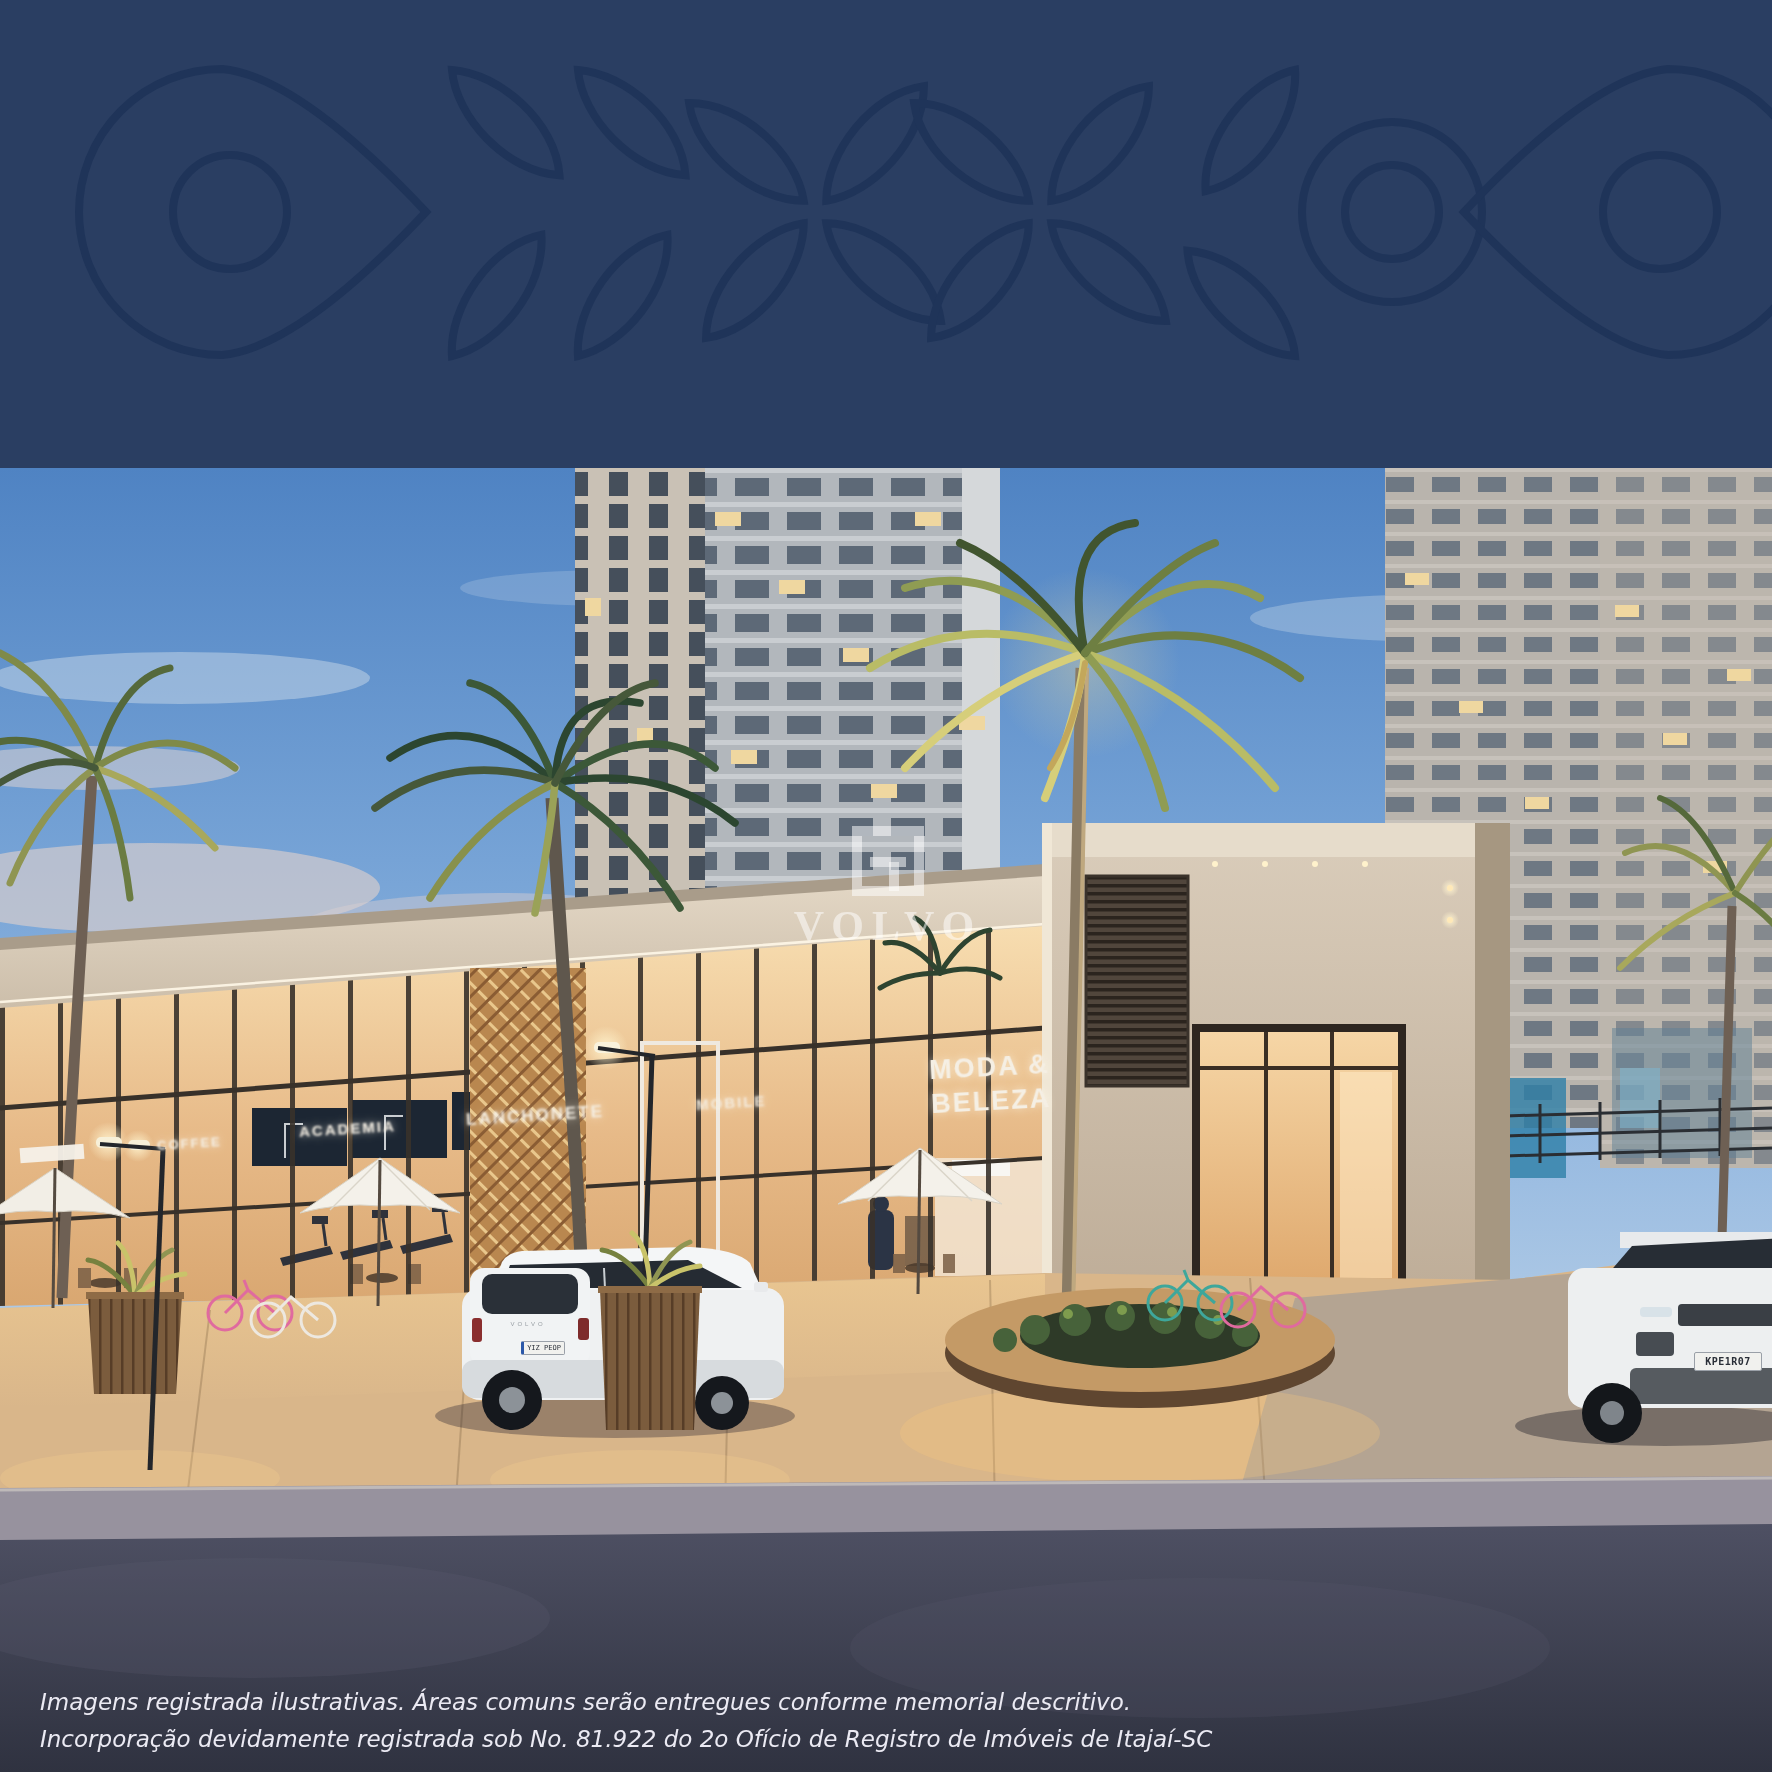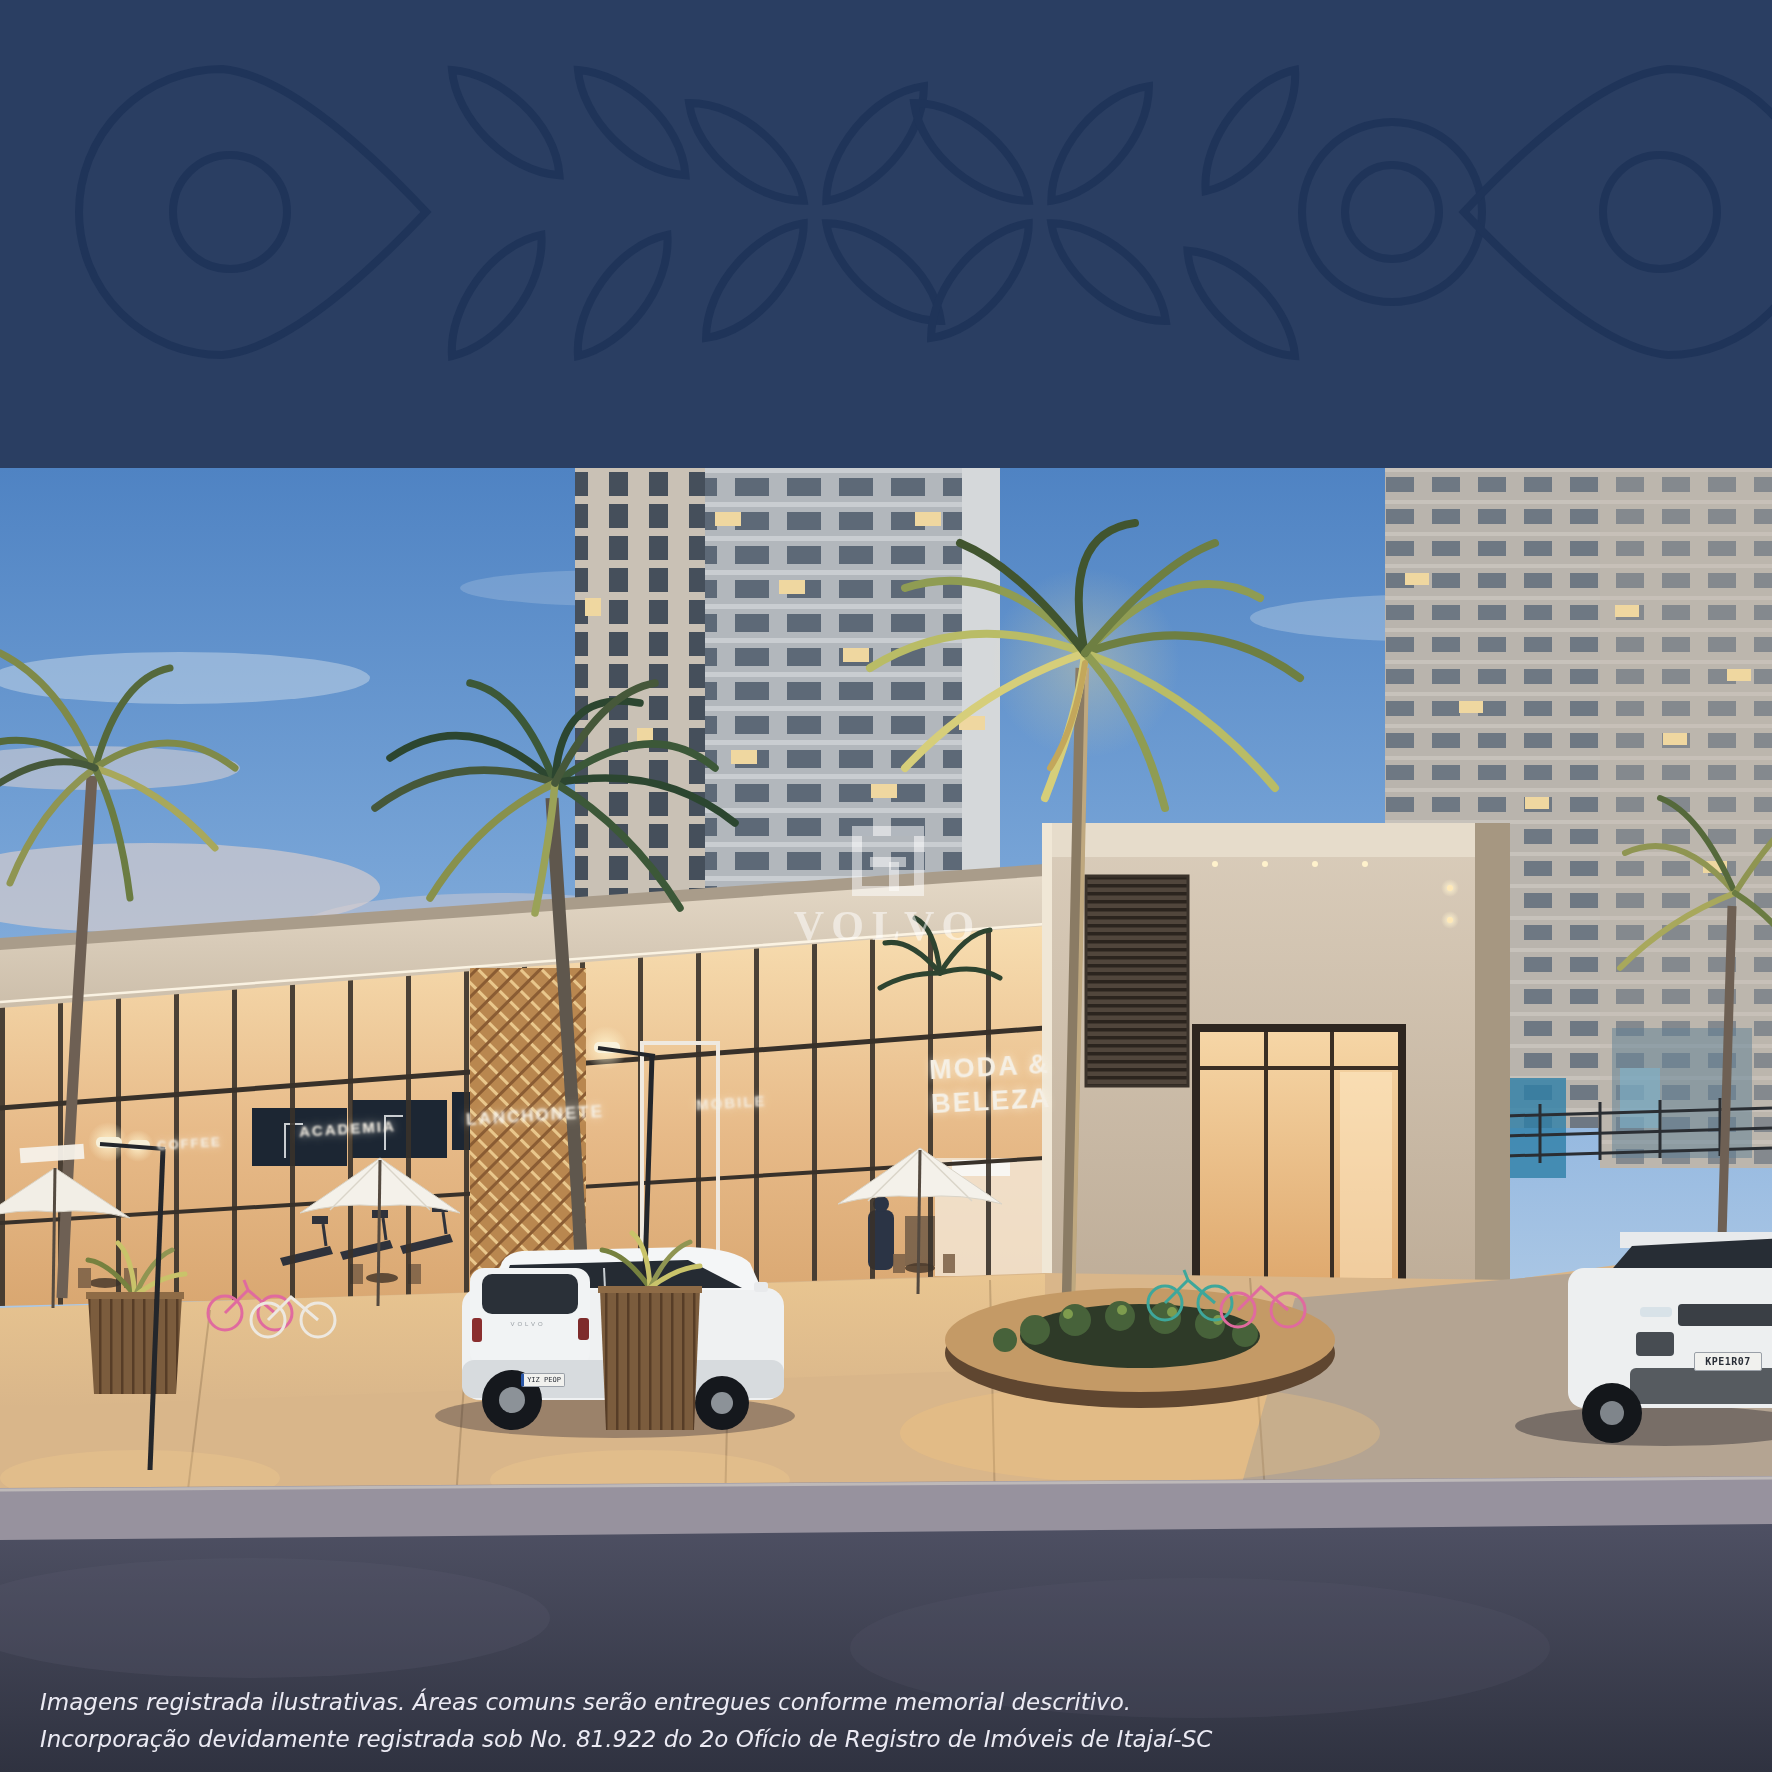--- a/index.html
+++ b/index.html
@@ -13,21 +13,21 @@
   #sign-coffee{left:157px;top:1136px;font-size:13px;}
   #sign-academia{left:299px;top:1120px;}
   #sign-lanchonete{left:466px;top:1106px;font-size:17px;}
   #sign-mobile{left:696px;top:1094px;opacity:.9;filter:blur(1.2px);}
   #sign-moda{left:930px;top:1050px;font-size:27px;line-height:34px;text-align:center;filter:blur(.4px);transform:rotate(-3deg);}
   #watermark{position:absolute;left:788px;top:824px;width:200px;text-align:center;opacity:.95;}
   #watermark-logo{display:block;margin:0 auto 4px auto;}
   #watermark-text{font:700 42px "Liberation Serif",serif;letter-spacing:8px;color:rgba(255,255,255,.55);}
   #volvo-badge{position:absolute;left:498px;top:1321px;width:60px;text-align:center;font:400 6px "Liberation Sans",sans-serif;letter-spacing:3px;color:#9AA0A5;}
   .plate{position:absolute;background:#F1F1EE;border:1px solid #9AA0A8;border-radius:2px;display:flex;align-items:center;justify-content:center;font-family:"DejaVu Sans Mono",monospace;color:#2A2F38;}
-  #volvo-plate{left:521px;top:1341px;width:40px;height:12px;font-size:7px;border-left:3px solid #2A57A8;margin-top:32px;}
+  #volvo-plate{left:521px;top:1341px;width:40px;height:12px;font-size:7px;border-left:3px solid #2A57A8;}
   #range-plate{left:1694px;top:1352px;width:66px;height:17px;font-size:10px;letter-spacing:.5px;font-weight:700;}
   #disclaimer{position:absolute;left:40px;top:1684px;font:italic 400 23px/37px "DejaVu Sans",sans-serif;color:#EBEAF3;}
 </style>
 </head>
 <body>
 
 <div id="canvas">
 
   <svg id="pattern-band" width="1772" height="468" viewBox="0 0 1772 468">
     <defs>

